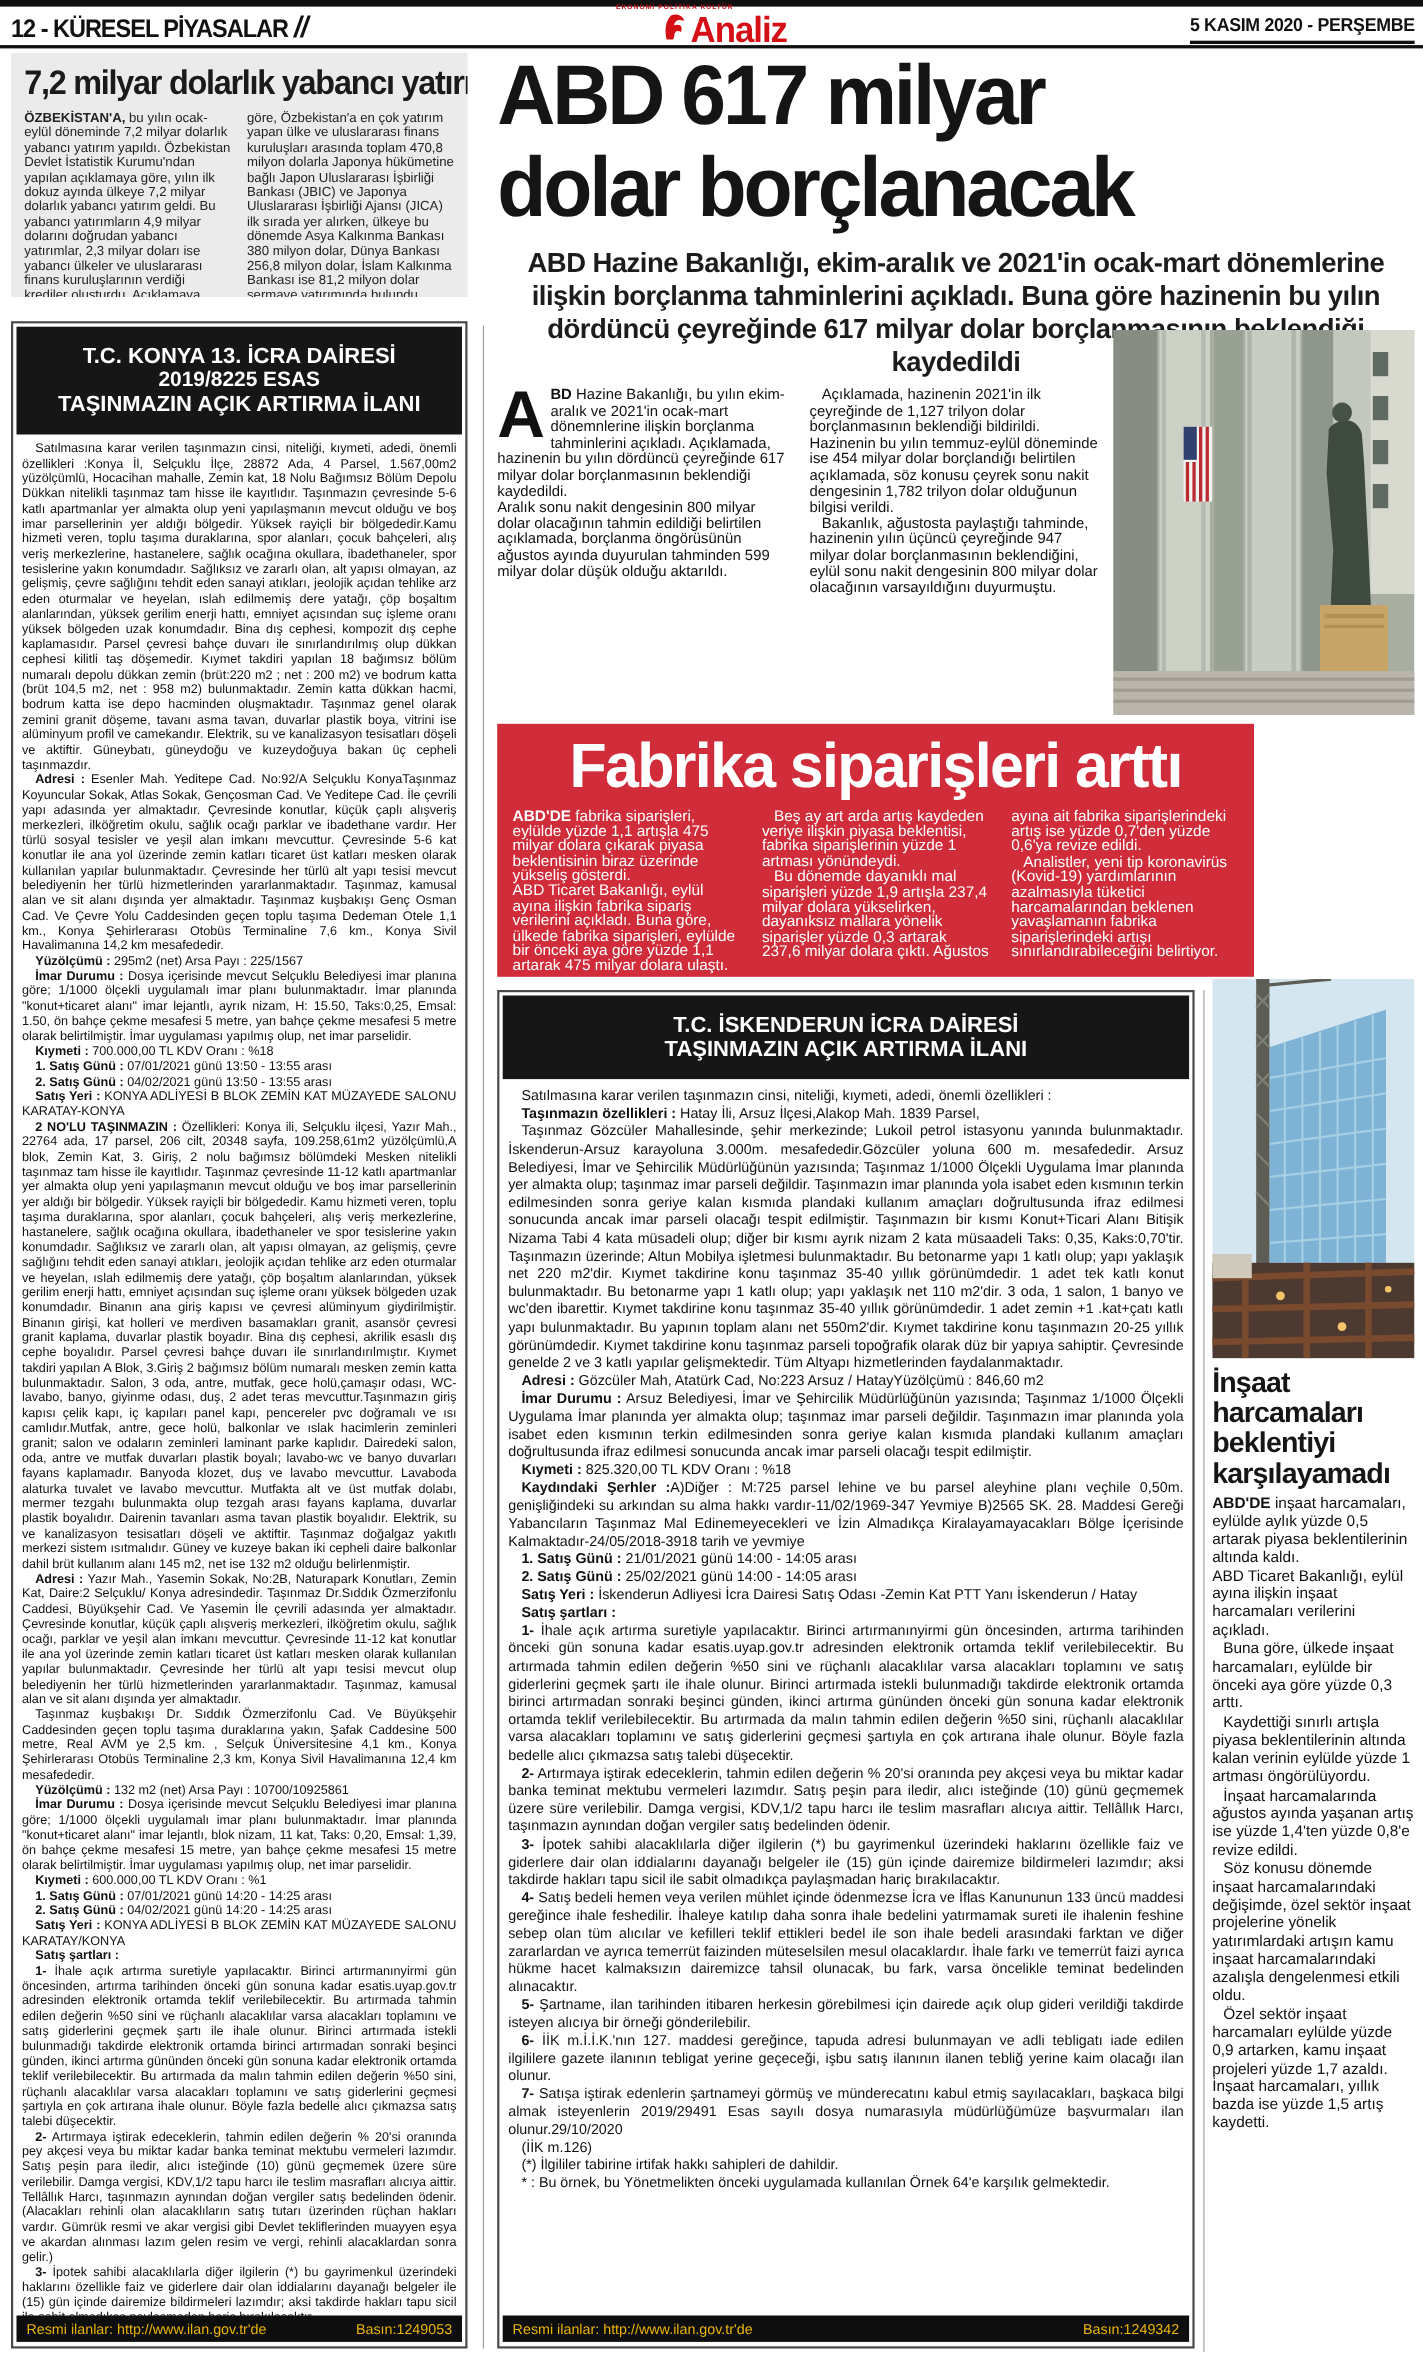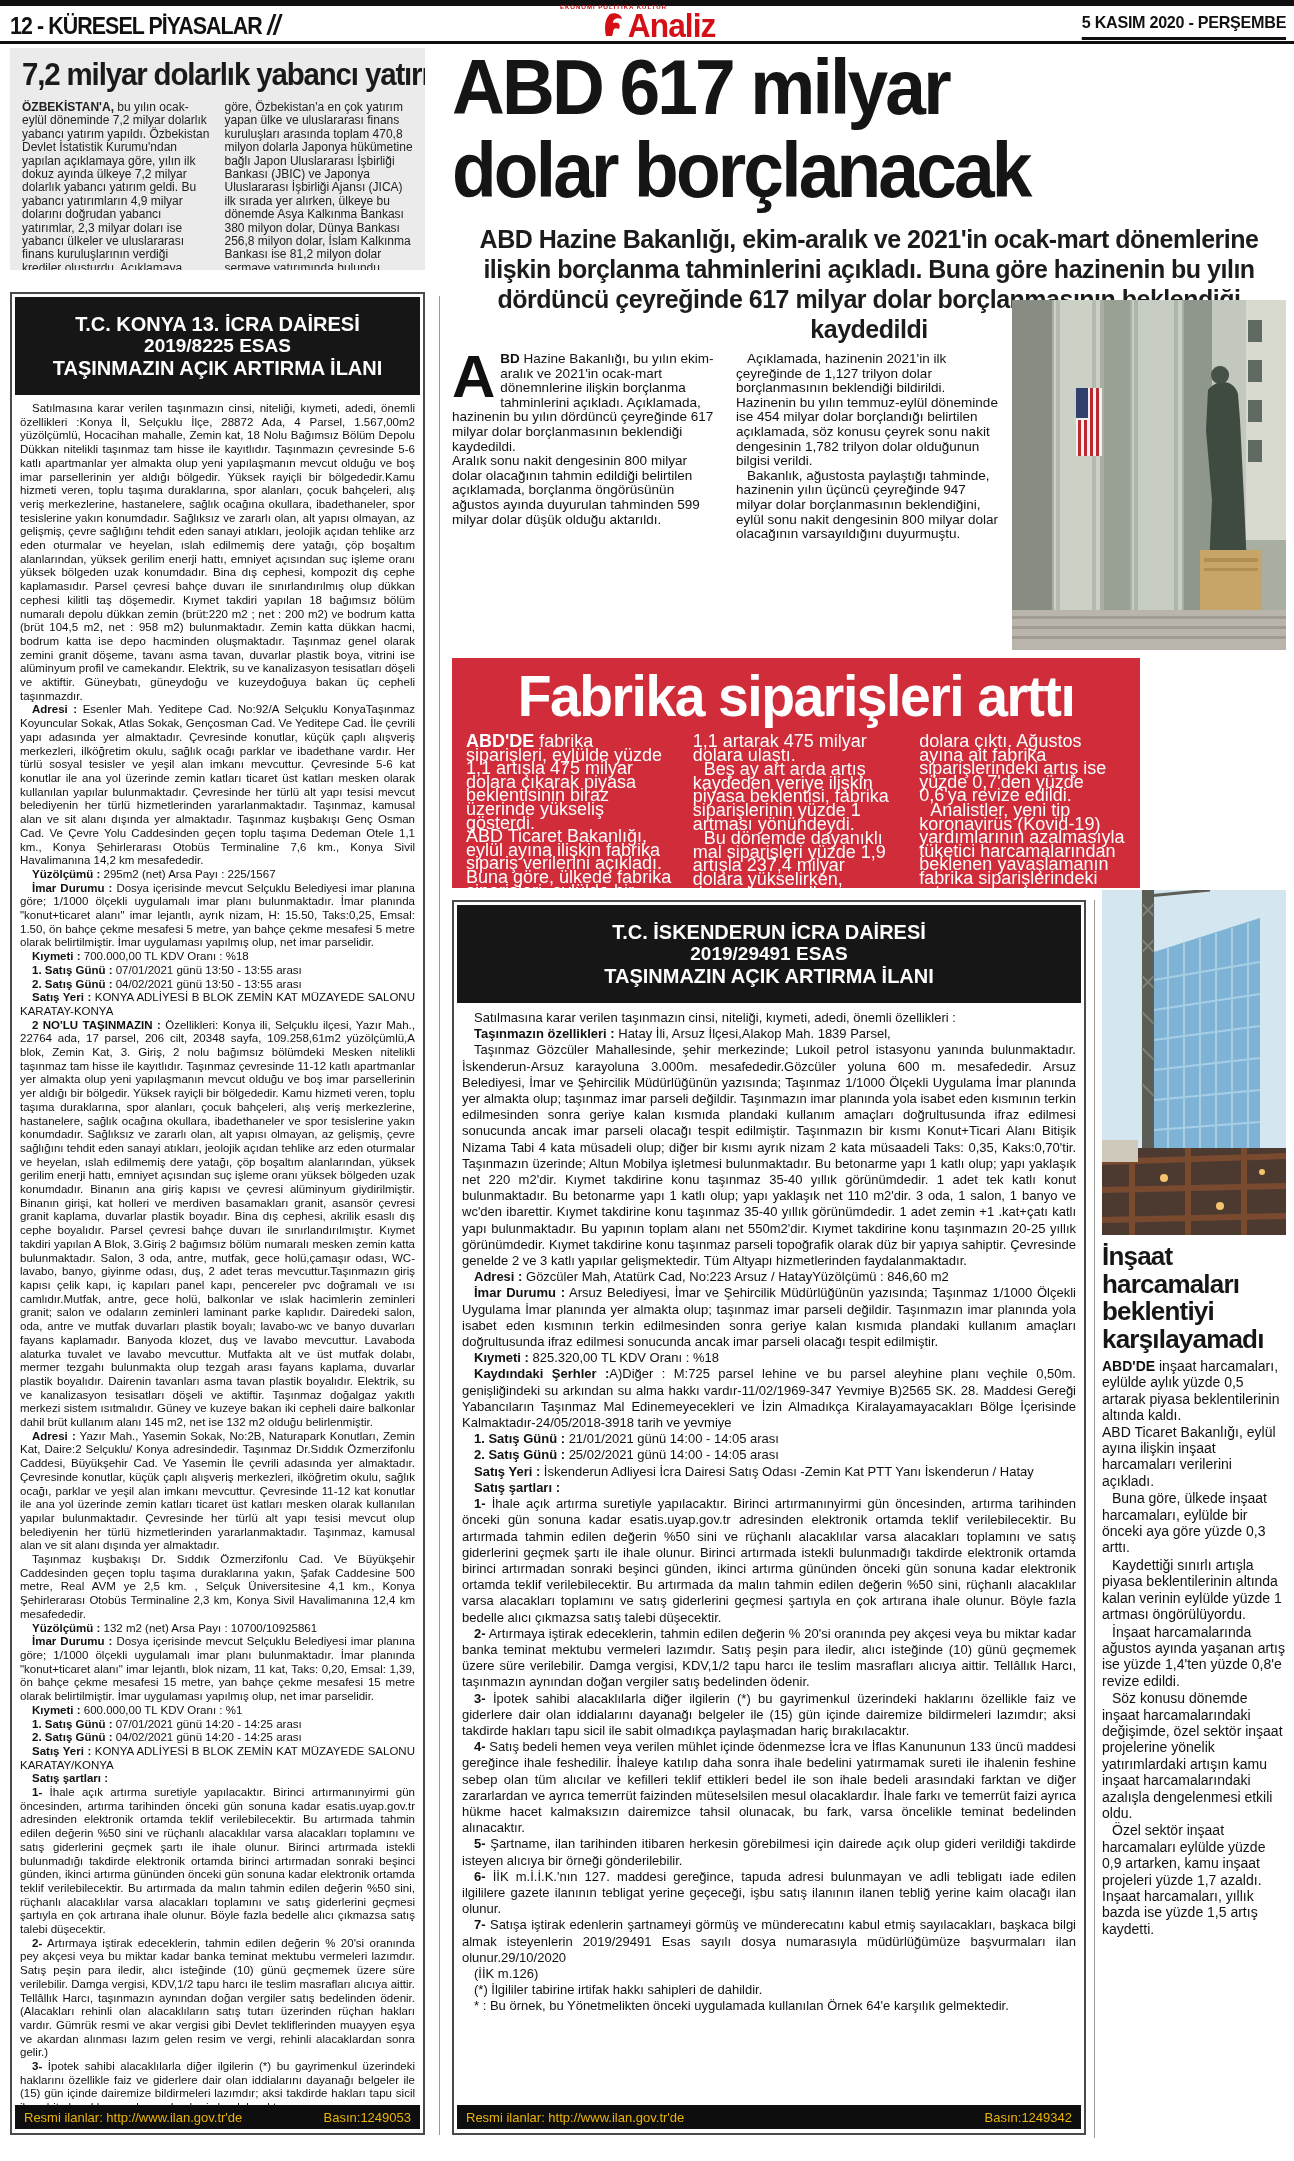--- a/index.html
+++ b/index.html
@@ -52,21 +52,21 @@
   .abd-body p{margin:0}
   .abd-body p + p{text-indent:11px}
   .dropcap{float:left;font-size:60px;line-height:46px;font-weight:900;padding:2px 5px 0 0}
 
   
   .photo1{position:absolute;left:1012px;top:300px;width:274px;height:350px;overflow:hidden}
 
   
   .fabrika{position:absolute;left:452px;top:658px;width:688px;height:230px;background:#d02c3a;color:#fff;padding:8px 14px 6px 14px;overflow:hidden}
   .fabrika h2{text-align:center;font-size:57px;line-height:60px;font-weight:900;letter-spacing:-1.5px;transform:scaleX(.97);transform-origin:center;margin-bottom:9px}
-  .fabrika .cols{columns:3;column-gap:20px;font-size:18px;line-height:13.6px}
+  .fabrika .cols{columns:3;column-gap:20px;font-size:14px;line-height:13.6px}
   .fabrika .cols p + p{text-indent:11px;margin-top:1px}
 
   
   .photo2{position:absolute;left:1102px;top:890px;width:184px;height:345px;overflow:hidden}
   .sb-headline{position:absolute;left:1102px;top:1243px;width:184px;font-size:26px;line-height:27.5px;font-weight:bold;letter-spacing:-.8px;color:#161616}
   .sb-body{position:absolute;left:1102px;top:1358px;width:184px;height:780px;font-size:14px;line-height:16.4px;text-align:left;overflow:hidden}
   .sb-body p + p{text-indent:10px;margin-top:1px}
 </style>
 </head>
 <body>
@@ -200,21 +200,20 @@
       </div>
     <div class="nfooter">
       <span>Resmi ilanlar: http://www.ilan.gov.tr'de</span>
       <span>Basın:1249053</span>
     </div>
   </section>
 
   <section class="notice iskenderun">
     <div class="banner">
       <div class="l1">T.C. İSKENDERUN İCRA DAİRESİ</div>
-      <div class="l2">2019/29491 ESAS</div>
       <div class="l3">TAŞINMAZIN AÇIK ARTIRMA İLANI</div>
     </div>
     <div class="legalbody">
         <p><b></b><span>Satılmasına karar verilen taşınmazın cinsi, niteliği, kıymeti, adedi, önemli özellikleri :</span></p>
         <p><b>Taşınmazın özellikleri :</b><span> Hatay İli, Arsuz İlçesi,Alakop Mah. 1839 Parsel,</span></p>
         <p><b></b><span>Taşınmaz Gözcüler Mahallesinde, şehir merkezinde; Lukoil petrol istasyonu yanında bulunmaktadır. İskenderun-Arsuz karayoluna 3.000m. mesafededir.Gözcüler yoluna 600 m. mesafededir. Arsuz Belediyesi, İmar ve Şehircilik Müdürlüğünün yazısında; Taşınmaz 1/1000 Ölçekli Uygulama İmar planında yer almakta olup; taşınmaz imar parseli değildir. Taşınmazın imar planında yola isabet eden kısmının terkin edilmesinden sonra geriye kalan kısmıda plandaki kullanım amaçları doğrultusunda ifraz edilmesi sonucunda ancak imar parseli olacağı tespit edilmiştir. Taşınmazın bir kısmı Konut+Ticari Alanı Bitişik Nizama Tabi 4 kata müsadeli olup; diğer bir kısmı ayrık nizam 2 kata müsaadeli Taks: 0,35, Kaks:0,70'tir. Taşınmazın üzerinde; Altun Mobilya işletmesi bulunmaktadır. Bu betonarme yapı 1 katlı olup; yapı yaklaşık net 220 m2'dir. Kıymet takdirine konu taşınmaz 35-40 yıllık görünümdedir. 1 adet tek katlı konut bulunmaktadır. Bu betonarme yapı 1 katlı olup; yapı yaklaşık net 110 m2'dir. 3 oda, 1 salon, 1 banyo ve wc'den ibarettir. Kıymet takdirine konu taşınmaz 35-40 yıllık görünümdedir. 1 adet zemin +1 .kat+çatı katlı yapı bulunmaktadır. Bu yapının toplam alanı net 550m2'dir. Kıymet takdirine konu taşınmazın 20-25 yıllık görünümdedir. Kıymet takdirine konu taşınmaz parseli topoğrafik olarak düz bir yapıya sahiptir. Çevresinde genelde 2 ve 3 katlı yapılar gelişmektedir. Tüm Altyapı hizmetlerinden faydalanmaktadır.</span></p>
         <p><b>Adresi :</b><span> Gözcüler Mah, Atatürk Cad, No:223 Arsuz / HatayYüzölçümü : 846,60 m2</span></p>
         <p><b>İmar Durumu :</b><span> Arsuz Belediyesi, İmar ve Şehircilik Müdürlüğünün yazısında; Taşınmaz 1/1000 Ölçekli Uygulama İmar planında yer almakta olup; taşınmaz imar parseli değildir. Taşınmazın imar planında yola isabet eden kısmının terkin edilmesinden sonra geriye kalan kısmıda plandaki kullanım amaçları doğrultusunda ifraz edilmesi sonucunda ancak imar parseli olacağı tespit edilmiştir.</span></p>
         <p><b>Kıymeti :</b><span> 825.320,00 TL KDV Oranı : %18</span></p>
         <p><b>Kaydındaki Şerhler :</b><span>A)Diğer : M:725 parsel lehine ve bu parsel aleyhine planı veçhile 0,50m. genişliğindeki su arkından su alma hakkı vardır-11/02/1969-347 Yevmiye B)2565 SK. 28. Maddesi Gereği Yabancıların Taşınmaz Mal Edinemeyecekleri ve İzin Almadıkça Kiralayamayacakları Bölge İçerisinde Kalmaktadır-24/05/2018-3918 tarih ve yevmiye</span></p>

